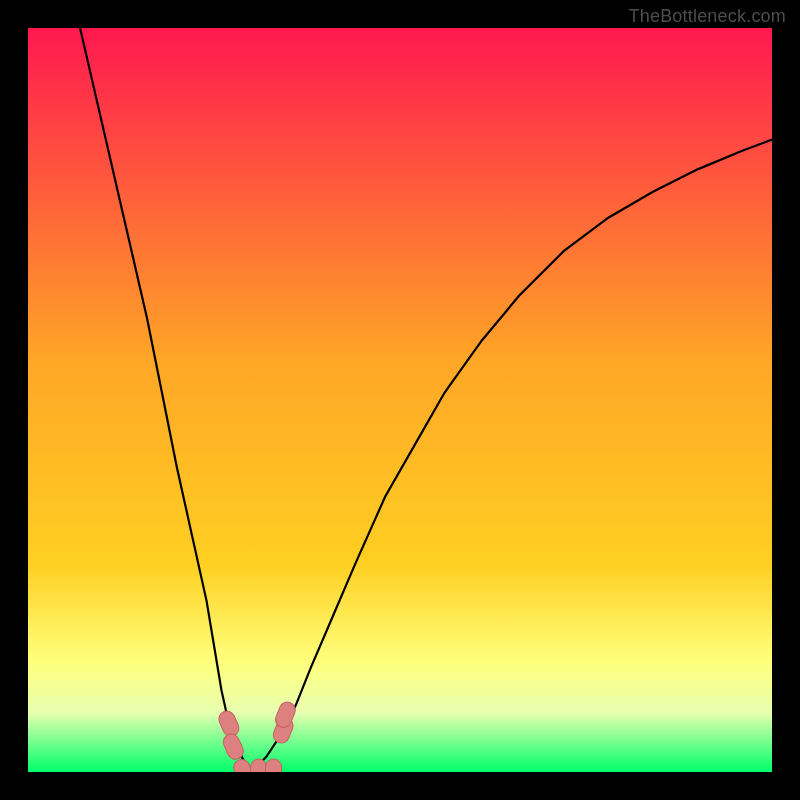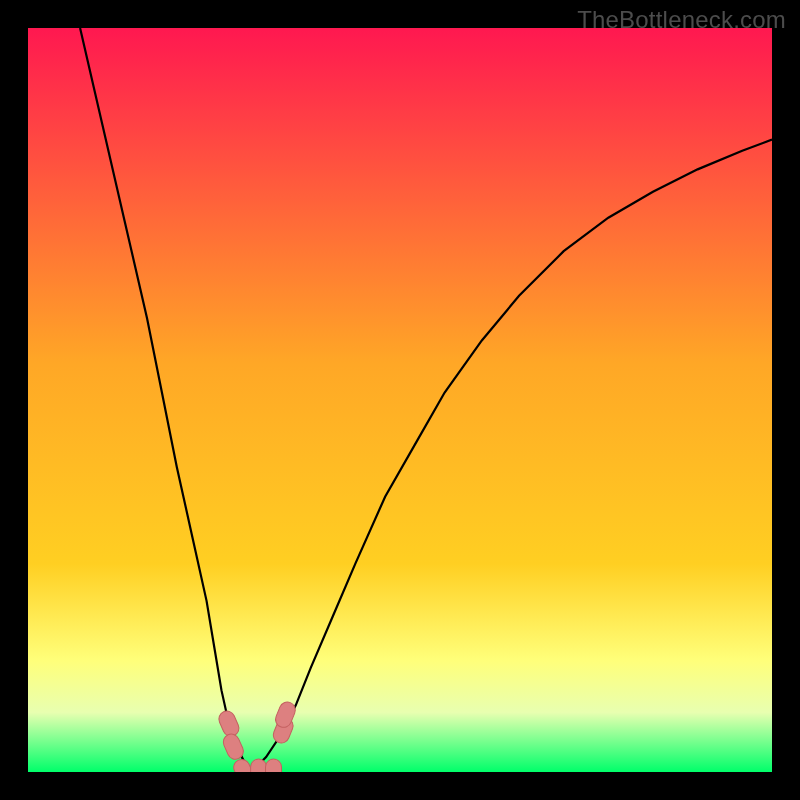--- a/index.html
+++ b/index.html
@@ -15,21 +15,21 @@
     position: relative;
     width: 800px;
     height: 800px;
     background: #000;
   }
   .watermark {
     position: absolute;
     top: 6px;
     right: 14px;
     color: #4c4c4c;
-    font-size: 24px;
+    font-size: 18px;
     font-weight: 500;
     letter-spacing: 0.2px;
     user-select: none;
   }
   .plot {
     position: absolute;
     left: 28px;
     top: 28px;
     width: 744px;
     height: 744px;

